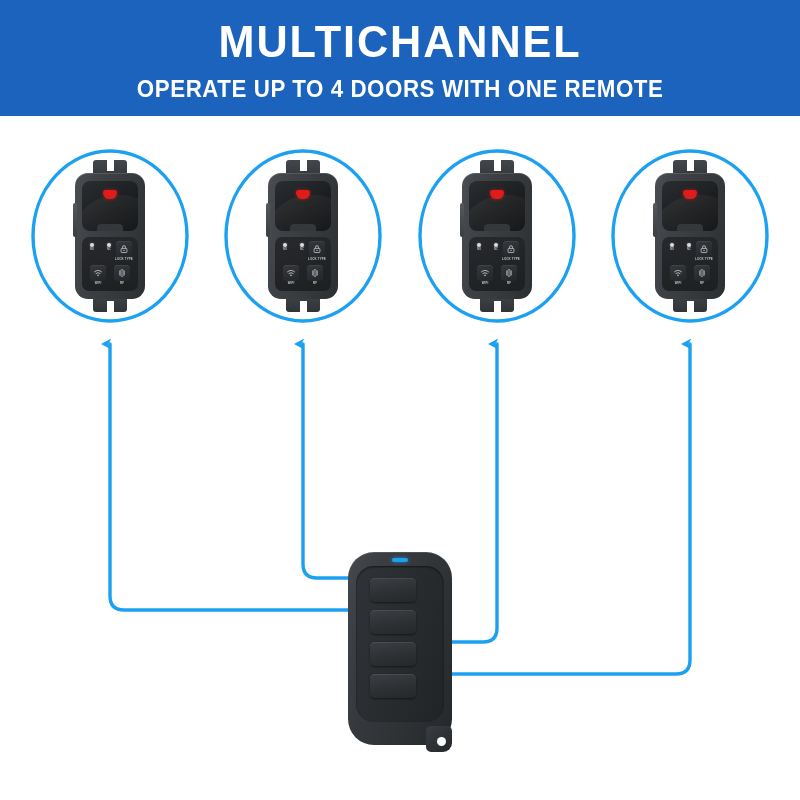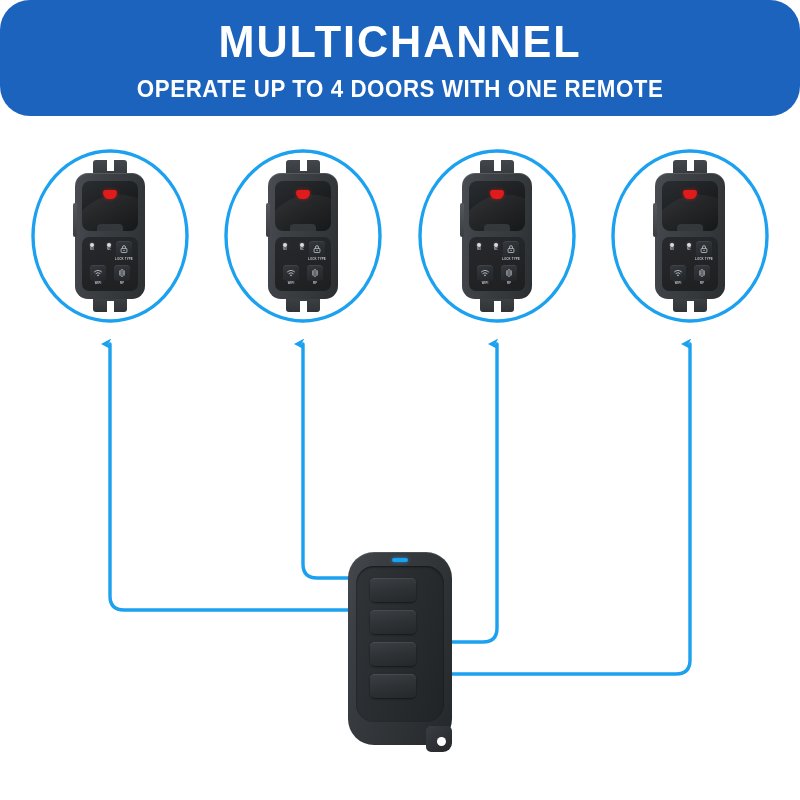--- a/index.html
+++ b/index.html
@@ -22,21 +22,20 @@
     top: 0;
     width: 800px;
     height: 116px;
     background: #1c63bd;
     display: flex;
     flex-direction: column;
     align-items: center;
     justify-content: center;
     box-sizing: border-box;
     padding-top: 4px;
-    border-radius: 30px;
   }
   #header-title {
     color: #ffffff;
     font-size: 45px;
     font-weight: bold;
     letter-spacing: 2.0px;
     line-height: 1;
     font-stretch: condensed;
     transform: scaleX(0.96);
     white-space: nowrap;

